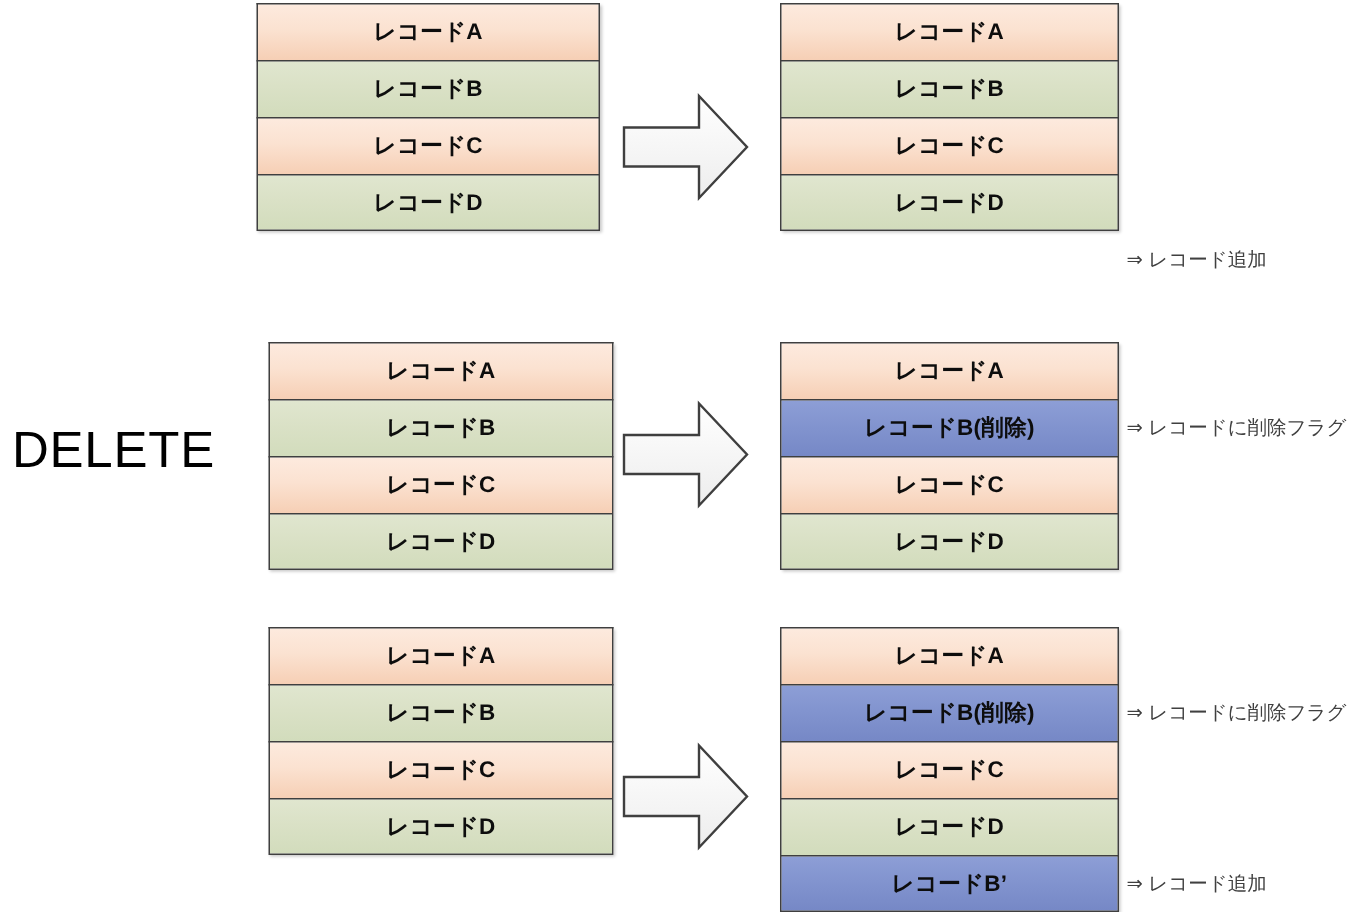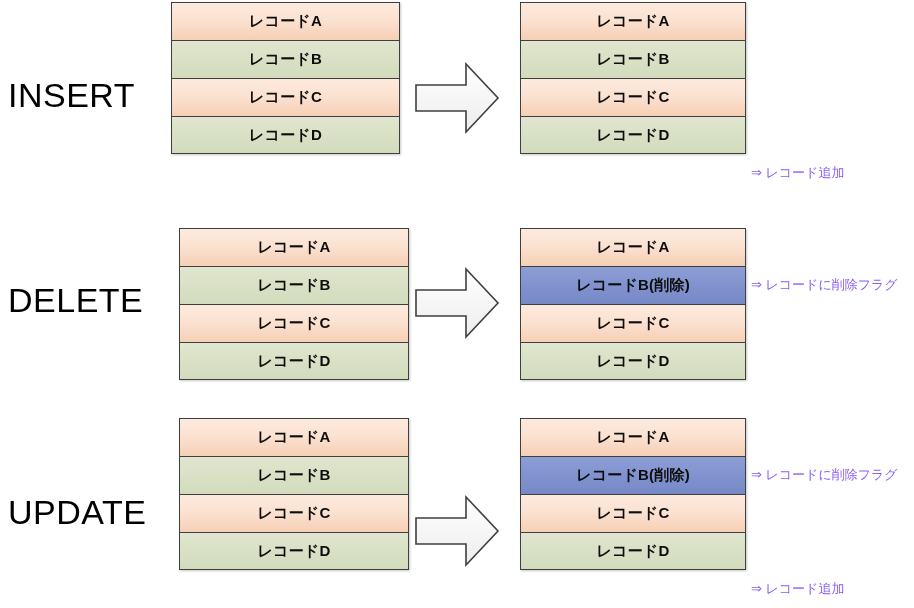--- a/index.html
+++ b/index.html
@@ -60,31 +60,30 @@
     position:absolute;
     width:86px;height:74px;
   }
   .arrow svg{display:block;width:86px;height:74px;}
 
   
   .note{
     position:absolute;
     font-size:13px;
     line-height:16px;
-    color:#8b5cf6;
+    color:#404040;
     white-space:nowrap;
     font-family:"Liberation Sans","DejaVu Sans",sans-serif;
   }
 </style>
 </head>
 <body>
 
 <div class="stage">
 
-  <div class="op-label" style="left:8px;top:78px;">INSERT</div>
 
   <div class="table" id="tbl-insert-before" style="left:171px;top:2px;width:229px;">
       <div class="row orange">レコードA</div>
       <div class="row green">レコードB</div>
       <div class="row orange">レコードC</div>
       <div class="row green">レコードD</div>
     </div>
 
   <div class="arrow" style="left:414px;top:61px;">
     <svg viewBox="0 0 86 74" xmlns="http://www.w3.org/2000/svg">
@@ -126,21 +125,20 @@
     </svg>
   </div>
 
   <div class="table" id="tbl-delete-after" style="left:520px;top:228px;width:226px;">
       <div class="row orange">レコードA</div>
       <div class="row blue">レコードB(削除)</div>
       <div class="row orange">レコードC</div>
       <div class="row green">レコードD</div>
     </div>
 
-  <div class="op-label" style="left:8px;top:495px;">UPDATE</div>
 
   <div class="table" id="tbl-update-before" style="left:179px;top:418px;width:230px;">
       <div class="row orange">レコードA</div>
       <div class="row green">レコードB</div>
       <div class="row orange">レコードC</div>
       <div class="row green">レコードD</div>
     </div>
 
   <div class="arrow" style="left:414px;top:494px;">
     <svg viewBox="0 0 86 74" xmlns="http://www.w3.org/2000/svg">
@@ -152,19 +150,20 @@
       </defs>
       <polygon points="2,24 52,24 52,3 84,37 52,71 52,50 2,50" fill="url(#agr3)" stroke="#3f3f3f" stroke-width="1.6" stroke-linejoin="miter"></polygon>
     </svg>
   </div>
 
   <div class="table" id="tbl-update-after" style="left:520px;top:418px;width:226px;">
       <div class="row orange">レコードA</div>
       <div class="row blue">レコードB(削除)</div>
       <div class="row orange">レコードC</div>
       <div class="row green">レコードD</div>
+      <div class="row blue">レコードB’</div>
     </div>
 
 <div class="note" style="left: 751px; top: 165px;">⇒ レコード追加</div>
     <div class="note" style="left: 751px; top: 277px;">⇒ レコードに削除フラグ</div>
     <div class="note" style="left: 751px; top: 467px;">⇒ レコードに削除フラグ</div>
     <div class="note" style="left: 751px; top: 581px;">⇒ レコード追加</div>
   </div>
 
 </body></html>

